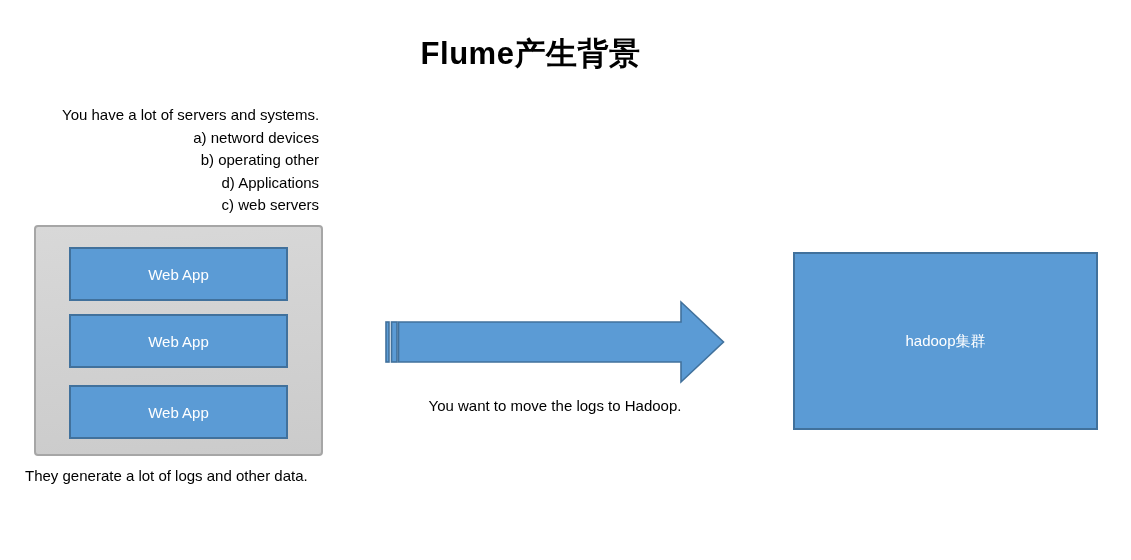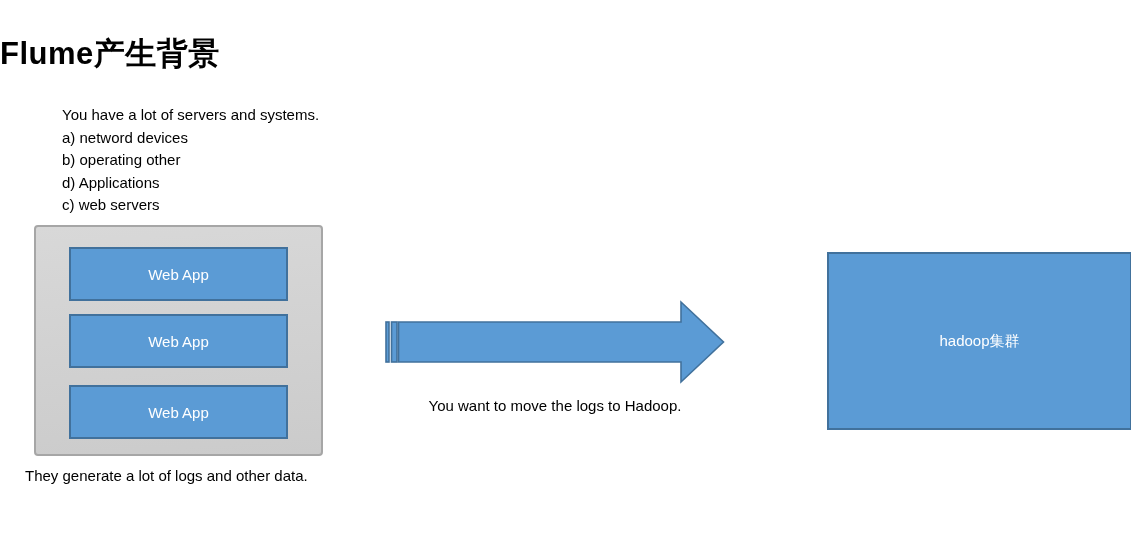--- a/index.html
+++ b/index.html
@@ -23,34 +23,35 @@
     width:1131px;
     height:560px;
     background:var(--background);
     overflow:hidden;
   }
   .slide-title{
     position:absolute;
     left:0;
     top:33px;
     width:1061px;
-    text-align:left;
+    text-align:center;
     font-size:31px;
     font-weight:600;
     letter-spacing:0.5px;
     color:var(--text);
   }
   .intro{
     position:absolute;
     left:62px;
     top:104px;
     font-size:15px;
     line-height:22.6px;
     color:var(--text);
     white-space:nowrap;
+    text-align:right;
   }
   .server-group{
     position:absolute;
     left:34px;
     top:225px;
     width:289px;
     height:231px;
     box-sizing:border-box;
     border:2px solid var(--group-border);
     border-radius:4px;
@@ -92,21 +93,21 @@
     top:396px;
     width:340px;
     text-align:center;
     font-size:15px;
     line-height:20px;
     color:var(--text);
     white-space:nowrap;
   }
   .hadoop-box{
     position:absolute;
-    left:827px;
+    left:793px;
     top:252px;
     width:305px;
     height:178px;
     box-sizing:border-box;
     background:var(--shape-fill);
     border:2px solid var(--shape-border);
     display:flex;
     align-items:center;
     justify-content:center;
     color:var(--shape-text);

